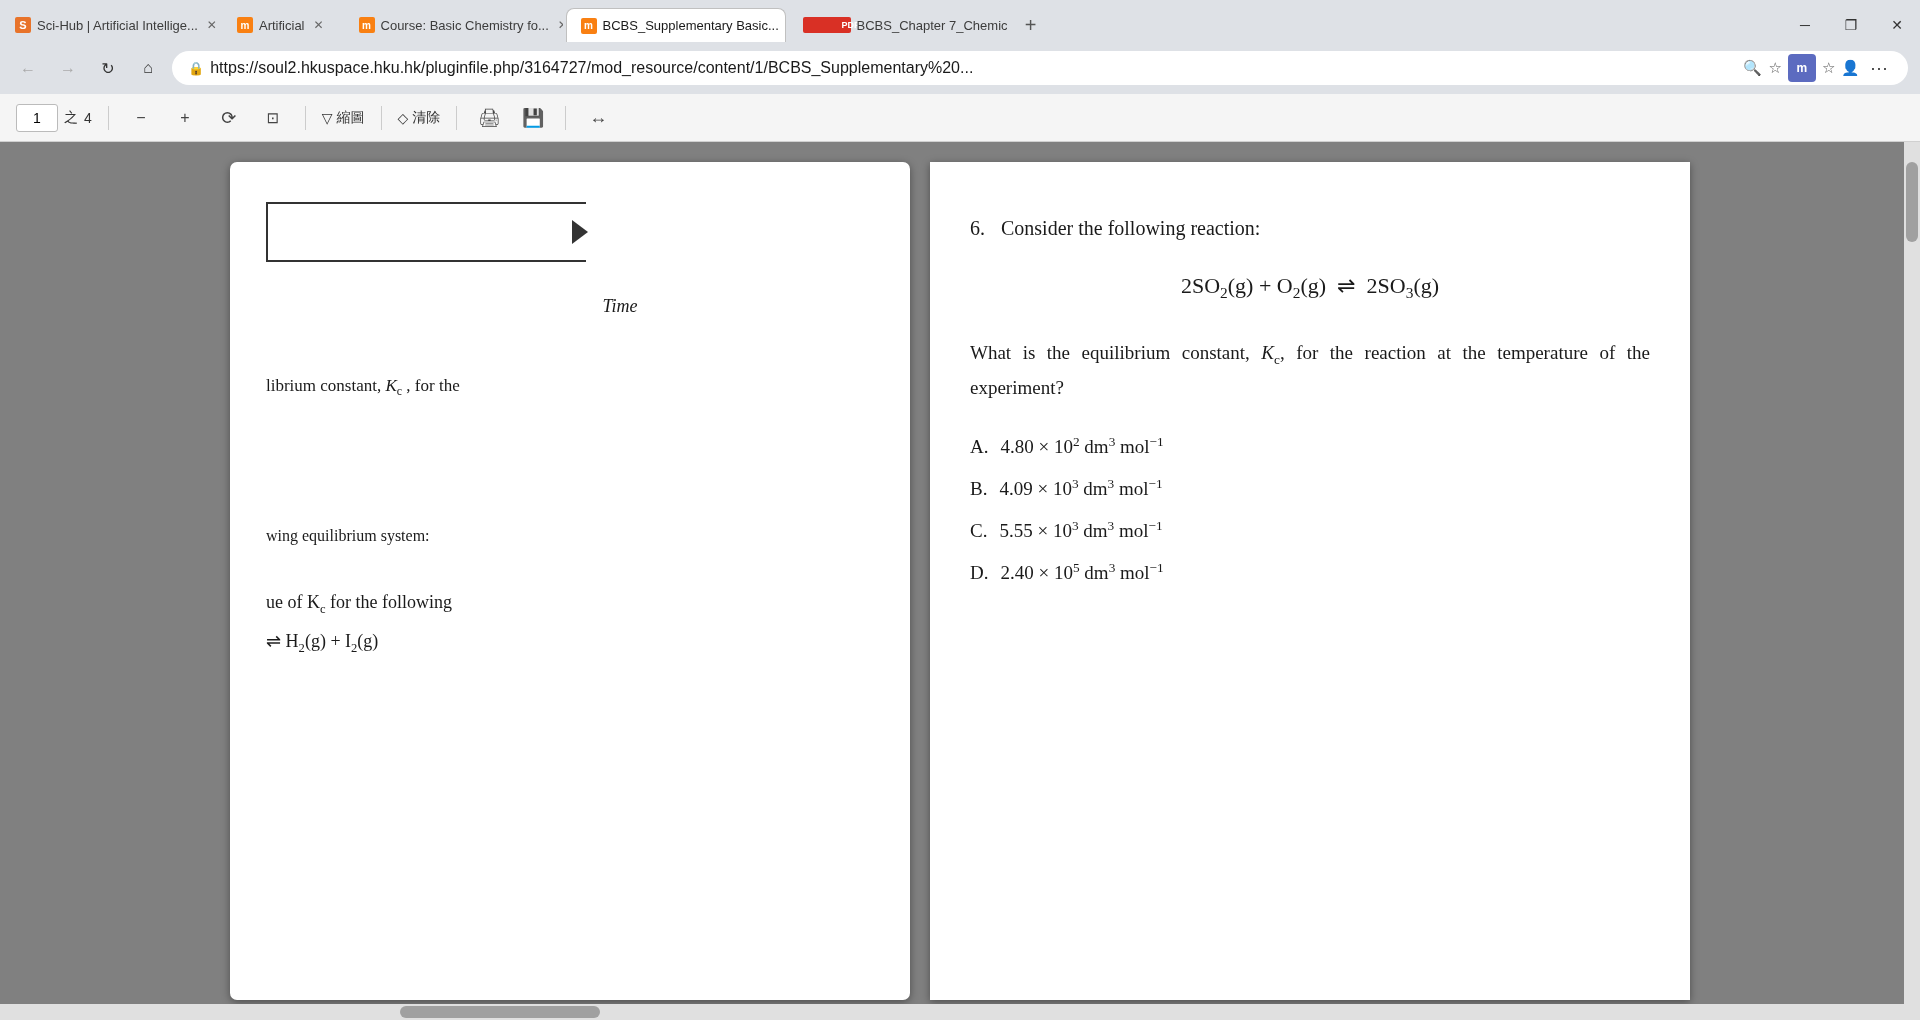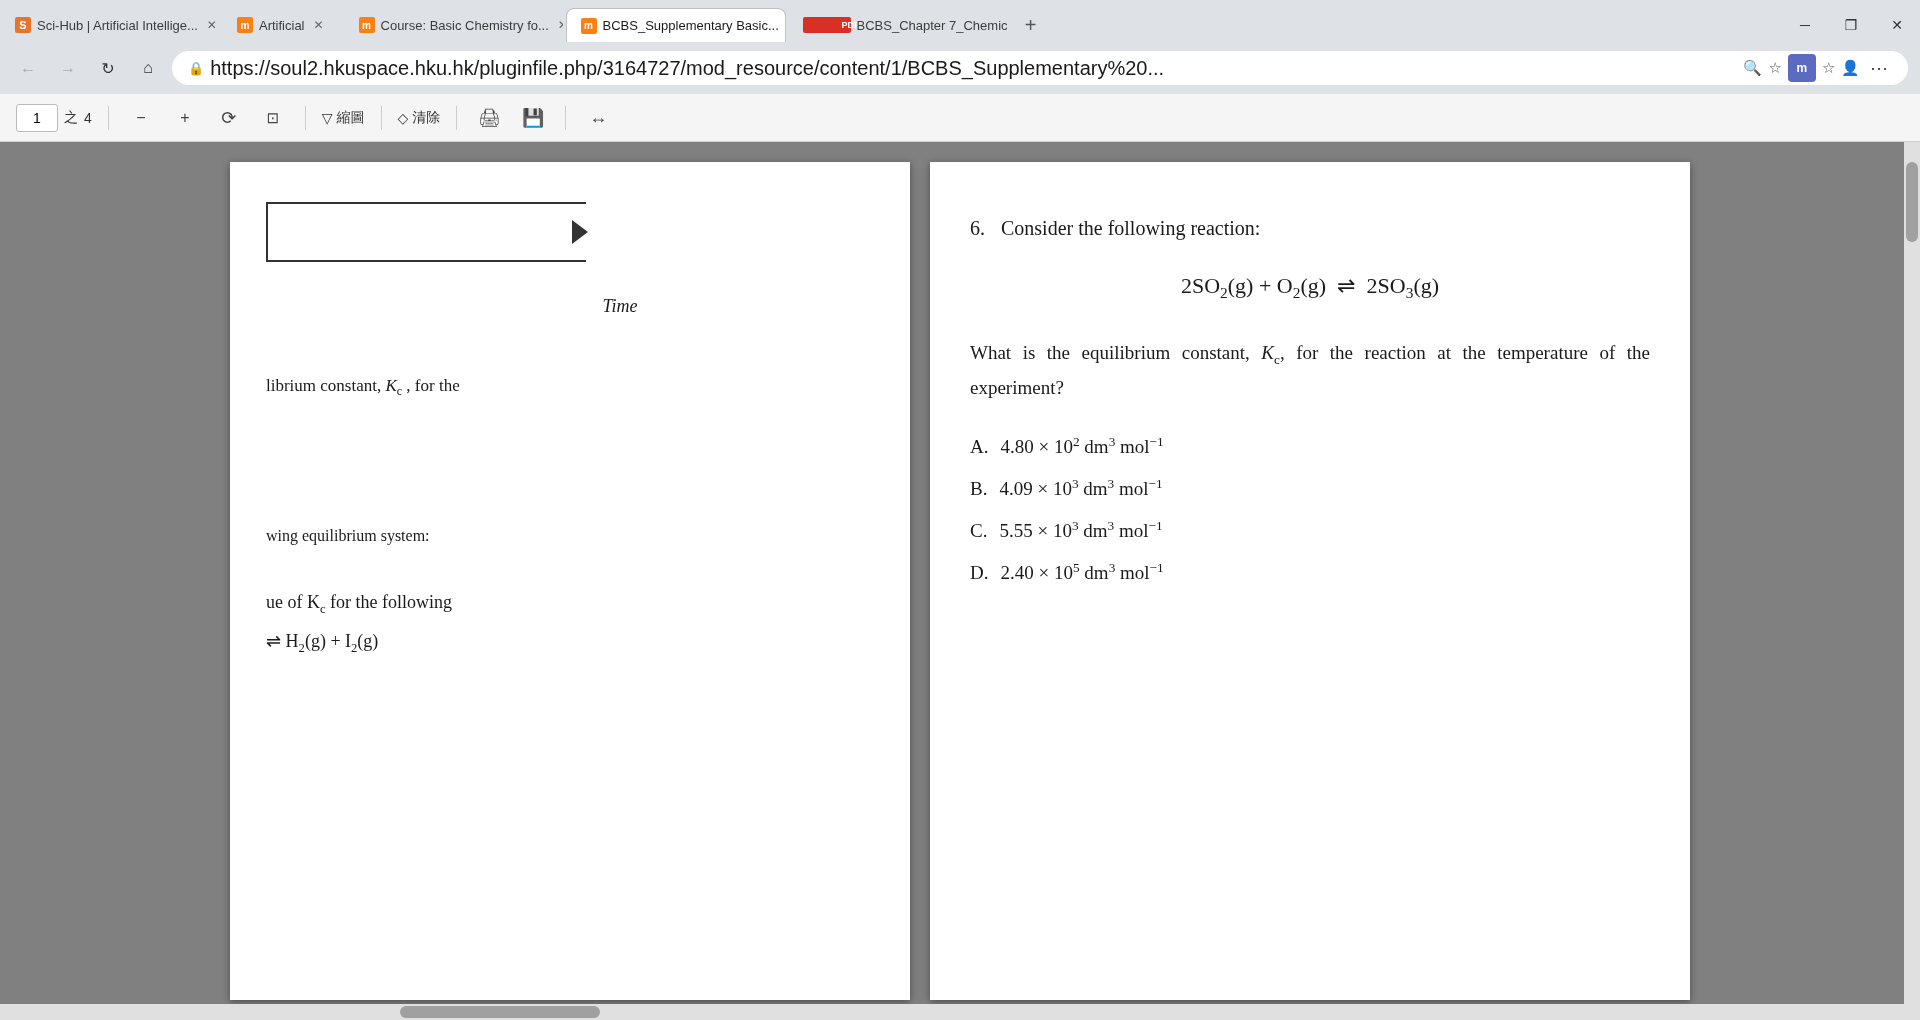--- a/index.html
+++ b/index.html
@@ -17,21 +17,21 @@
     .tab .tab-close { margin-left: 6px; width: 16px; height: 16px; border-radius: 50%; display: flex; align-items: center; justify-content: center; font-size: 12px; color: #666; flex-shrink: 0; }
     .tab-new { width: 34px; height: 34px; display: flex; align-items: center; justify-content: center; font-size: 20px; color: #555; cursor: pointer; margin-left: 4px; }
     .window-controls { margin-left: auto; display: flex; align-items: center; padding-right: 0; }
     .win-btn { width: 46px; height: 34px; display: flex; align-items: center; justify-content: center; font-size: 14px; color: #333; cursor: pointer; }
 
     .address-bar-row { display: flex; align-items: center; background: #dee1e6; padding: 6px 12px; height: 52px; gap: 8px; }
     .nav-btn { width: 32px; height: 32px; border-radius: 50%; display: flex; align-items: center; justify-content: center; font-size: 16px; color: #333; cursor: pointer; border: none; background: transparent; }
     .nav-btn.disabled { color: #aaa; cursor: default; }
     .address-box { flex: 1; display: flex; align-items: center; background: #ffffff; border-radius: 20px; padding: 0 14px; height: 34px; border: 2px solid transparent; }
     .address-lock { font-size: 13px; color: #555; margin-right: 6px; }
-    .address-text { font-size: 20px; color: #1a1a1a; flex: 1; }
+    .address-text { font-size: 16px; color: #1a1a1a; flex: 1; }
     .address-icons { display: flex; align-items: center; gap: 6px; margin-left: 8px; }
     .addr-icon { font-size: 15px; color: #555; cursor: pointer; }
     .more-btn { font-size: 18px; color: #333; cursor: pointer; padding: 0 4px; }
 
     
     .pdf-toolbar { display: flex; align-items: center; background: #f5f5f5; border-bottom: 1px solid #d0d0d0; height: 48px; padding: 0 16px; gap: 12px; }
     .page-input-group { display: flex; align-items: center; gap: 6px; }
     .page-input { width: 42px; height: 28px; border: 1px solid #bbb; border-radius: 3px; text-align: center; font-size: 14px; background: white; }
     .page-separator { font-size: 14px; color: #333; }
     .page-total { font-size: 14px; color: #333; }
@@ -167,21 +167,21 @@
   <button class="pdf-tool-btn" style="font-size:18px;">🖨</button>
   <button class="pdf-tool-btn" style="font-size:18px;">💾</button>
   <div class="pdf-tool-separator"></div>
   <button class="pdf-tool-btn" style="font-size:18px;">↔</button>
 </div>
 
 <div class="content-area" style="position:relative;">
 
   <div class="pdf-container">
 
-    <div class="pdf-page" style="min-width:680px;max-width:680px;padding: 40px 36px 40px 36px;">
+    <div class="pdf-page" style="min-width:680px;max-width:680px;padding: 40px 36px 40px 36px; border-radius: 7px;">
       <div class="left-page-content">
 
         <div style="margin-bottom: 16px;">
           <div class="diagram-box">
             <div class="diagram-arrow"></div>
           </div>
           <div class="diagram-time">
             <span>Time</span>
           </div>
         </div>

